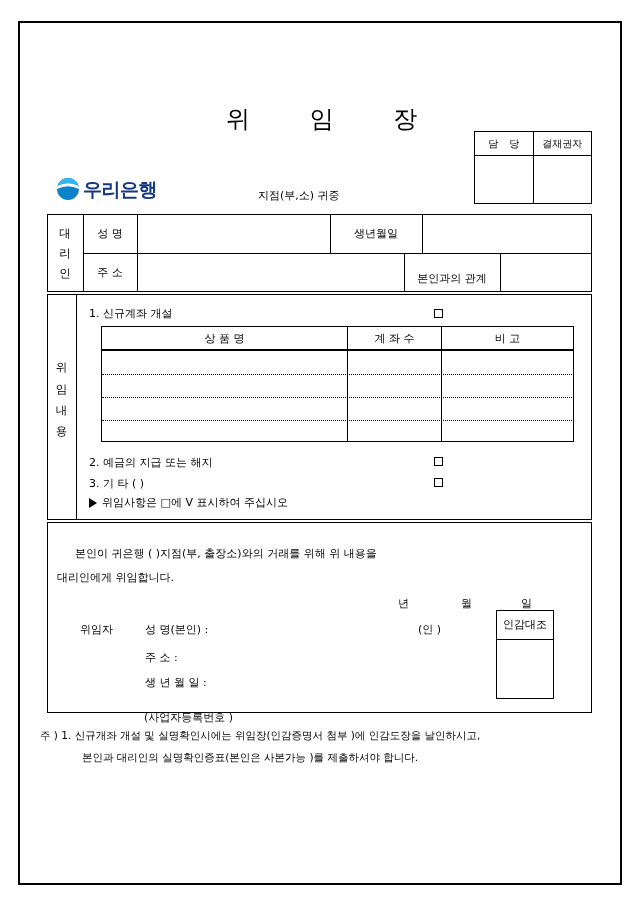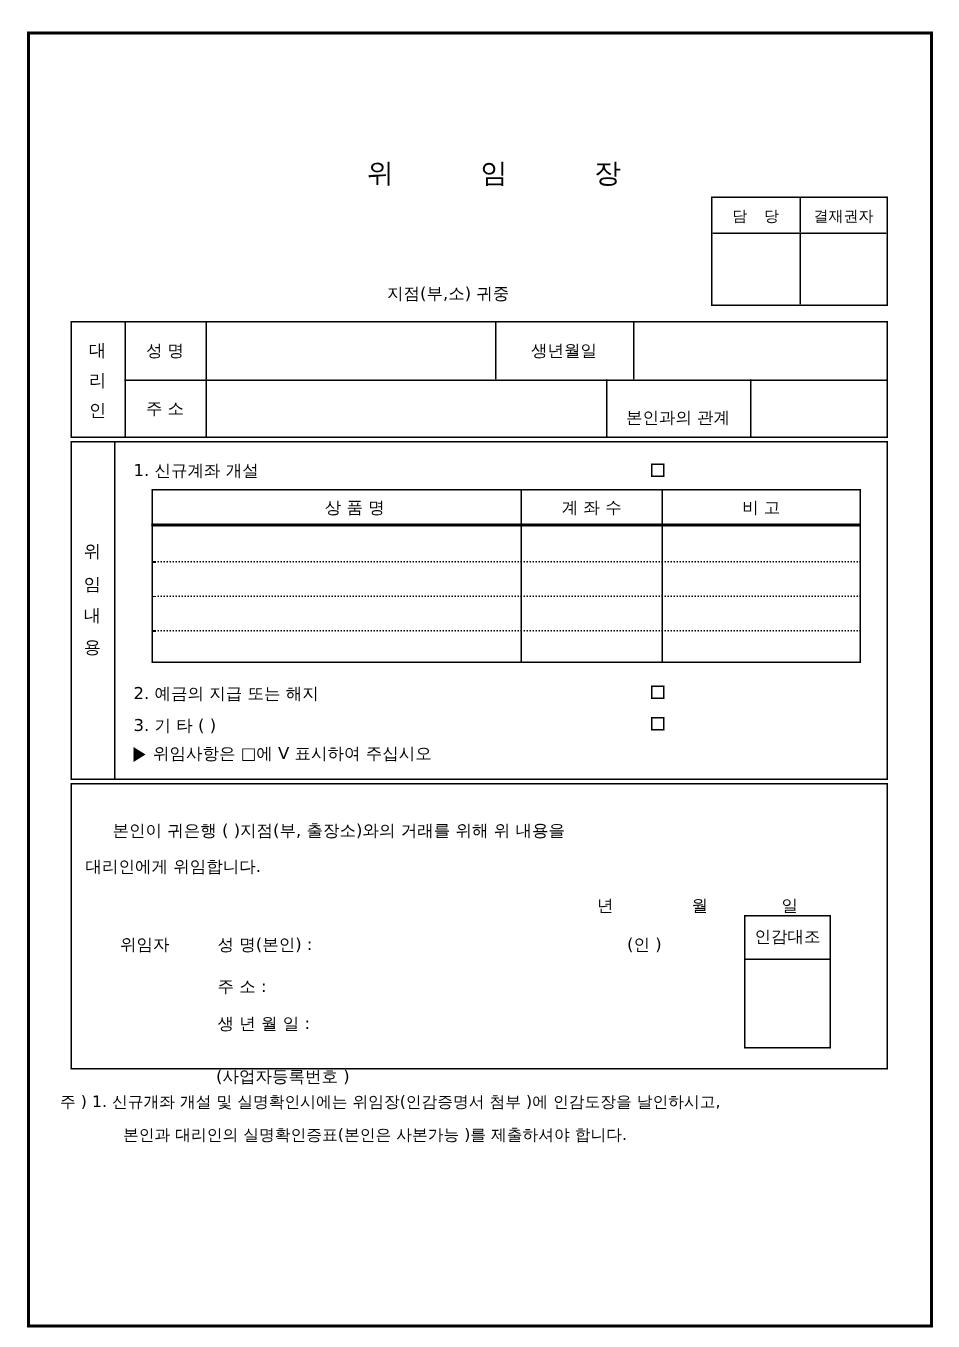--- a/index.html
+++ b/index.html
@@ -29,22 +29,22 @@
     border: 2px solid #000000;
     background: #ffffff;
   }
 
   
   .doc-title {
     position: absolute;
     left: 200px;
     top: 103px;
     width: 240px;
-    text-align: right;
-    font-size: 18px;
+    text-align: center;
+    font-size: 24px;
     letter-spacing: 26px;
     text-indent: 26px;
     color: #000000;
     white-space: nowrap;
   }
 
   
   .approval-box {
     position: absolute;
     left: 474px;
@@ -192,20 +192,37 @@
     <div class="approval-head">
       <div class="approval-cell sp-wide">담  당</div>
       <div class="approval-cell">결재권자</div>
     </div>
     <div class="approval-body">
       <div class="approval-cell"></div>
       <div class="approval-cell"></div>
     </div>
   </div>
 
+  <div class="logo-wrap">
+    <div class="logo-mark">
+      <svg width="24" height="24" viewBox="0 0 24 24">
+        <defs>
+          <clipPath id="circClip">
+              <circle cx="12" cy="12" r="11"></circle>
+            </clipPath>
+        </defs>
+        <g clip-path="url(#circClip)">
+          <rect x="0" y="0" width="24" height="24" fill="#0c82c8"></rect>
+          <path d="M0 0 H24 V9 Q12 3 0 9 Z" fill="#31b9ef"></path>
+          <path d="M0 9.5 Q12 3.2 24 9.5 L24 12.4 Q12 6.1 0 12.4 Z" fill="#ffffff"></path>
+        </g>
+      </svg>
+    </div>
+    <div class="logo-text">우리은행</div>
+  </div>
 
   <div class="branch-line">지점(부,소) 귀중</div>
 
   <div class="bx" style="left:47px; top:214px; width:545px; height:78px;"></div>
 
   <div class="vline" style="left:83px; top:214px; height:78px;"></div>
 
   <div class="hline" style="left:83px; top:253px; width:509px;"></div>
 
   <div class="vlabel" style="left:47px; top:214px; width:36px; height:78px;">
@@ -245,21 +262,21 @@
   <div class="txt" style="left:89px; top:306px;">1. 신규계좌 개설</div>
   <div class="chk" style="left:434px; top:309px;"></div>
 
   <div class="bx" style="left:101px; top:326px; width:473px; height:116px;"></div>
 
   <div class="hline" style="left:101px; top:349px; width:473px; height:2px;"></div>
 
   <div class="vline" style="left:347px; top:326px; height:116px;"></div>
   <div class="vline" style="left:441px; top:326px; height:116px;"></div>
 
-  <div class="cellbase ctr" style="left:114px; top:327px; width:245px; height:22px;text-align:right;">상      품      명</div>
+  <div class="cellbase ctr" style="left:102px; top:327px; width:245px; height:22px;text-align:right;">상      품      명</div>
   <div class="cellbase ctr" style="left:348px; top:327px; width:93px; height:22px;">계 좌 수</div>
   <div class="cellbase ctr" style="left:442px; top:327px; width:131px; height:22px;">비           고</div>
 
   <div class="dotline" style="left:102px; top:374px; width:472px;"></div>
   <div class="dotline" style="left:102px; top:397px; width:472px;"></div>
   <div class="dotline" style="left:102px; top:420px; width:472px;"></div>
 
   <div class="cellbase" style="left:102px; top:351px; width:245px; height:23px;"></div>
   <div class="cellbase" style="left:348px; top:351px; width:93px; height:23px;"></div>
   <div class="cellbase" style="left:442px; top:351px; width:131px; height:23px;"></div>

